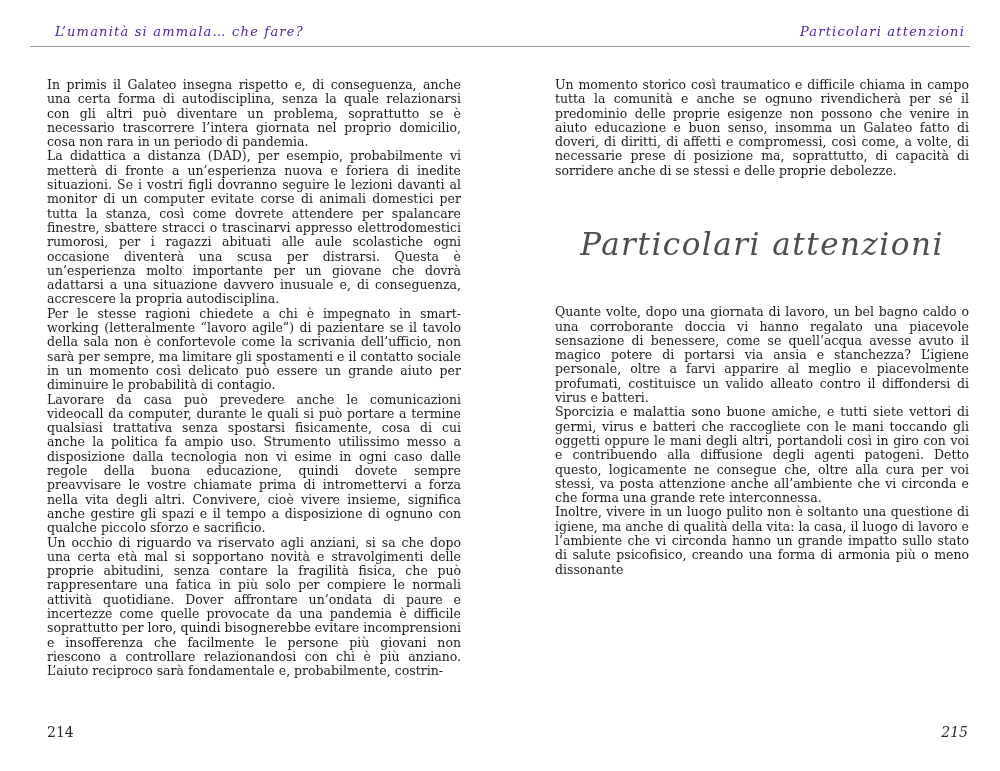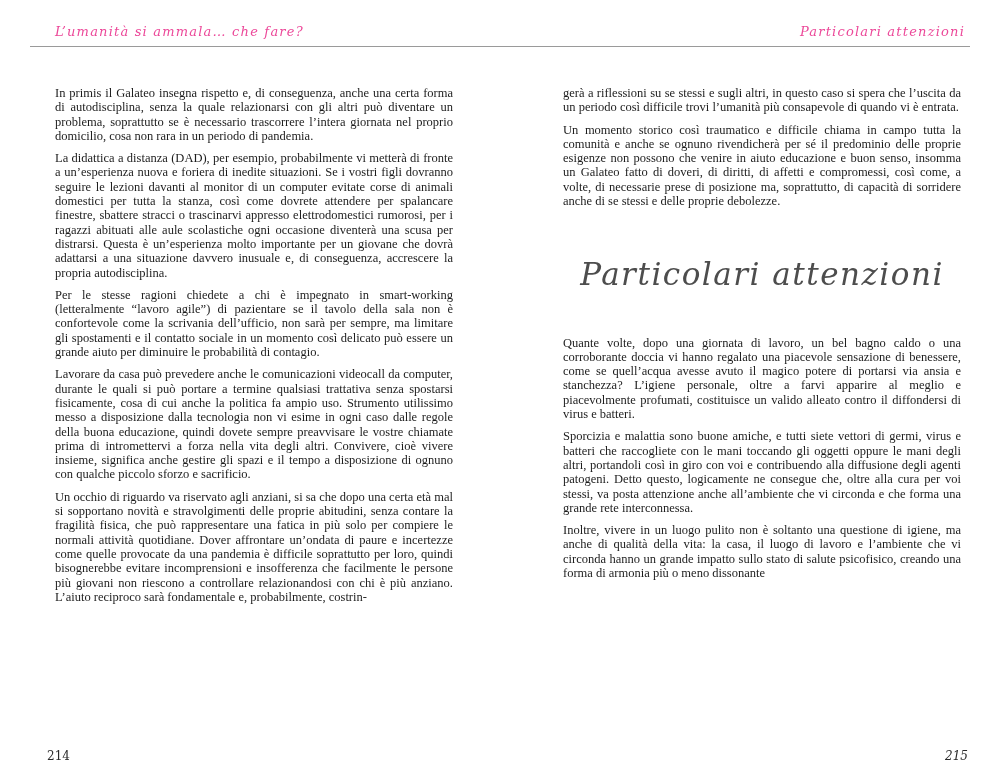--- a/index.html
+++ b/index.html
@@ -15,21 +15,21 @@
     font-family: "DejaVu Serif", "Liberation Serif", serif;
     color: #1c1c1c;
     overflow: hidden;
   }
   .running-head {
     position: absolute;
     top: 24px;
     font-style: italic;
     font-size: 13px;
     letter-spacing: 1.2px;
-    color: #ec4899;
+    color: #4c1d95;
     white-space: nowrap;
   }
   .running-head.left  { left: 55px; }
   .running-head.right { right: 35px; }
   .header-rule {
     position: absolute;
     top: 46px;
     left: 30px;
     right: 30px;
     height: 1px;
@@ -39,38 +39,37 @@
     position: absolute;
     top: 78px;
     width: 414px;
     text-align: justify;
     font-size: 12.5px;
     line-height: 14.3px;
   }
   .page-col.left  { left: 47px; }
   .page-col.right { left: 555px; }
   .page-col p {
-    margin: 8px;
+    margin: 0;
     padding: 0;
-    font-family: Liberation Serif, serif;
   }
   .section-title {
     margin: 48px 0 42px 0;
     text-align: center;
     font-style: italic;
     font-weight: normal;
     font-size: 31px;
     letter-spacing: 1.5px;
     color: #4d4d4d;
     line-height: 1.2;
   }
   .page-number {
     position: absolute;
-    top: 749px;
-    font-size: 12px;
+    top: 724px;
+    font-size: 14px;
     color: #2a2a2a;
   }
   .page-number.left  { left: 47px; }
   .page-number.right { right: 32px; font-style: italic; }
 </style>
 </head>
 <body>
 
 <div class="spread">
 
@@ -82,21 +81,20 @@
 
   <div class="page-col left">
     <p>In primis il Galateo insegna rispetto e, di conseguenza, anche una certa forma di autodisciplina, senza la quale relazionarsi con gli altri può diventare un problema, soprattutto se è necessario trascorrere l’intera giornata nel proprio domicilio, cosa non rara in un periodo di pandemia.</p>
     <p>La didattica a distanza (DAD), per esempio, probabilmente vi metterà di fronte a un’esperienza nuova e foriera di inedite situazioni. Se i vostri figli dovranno seguire le lezioni davanti al monitor di un computer evitate corse di animali domestici per tutta la stanza, così come dovrete attendere per spalancare finestre, sbattere stracci o trascinarvi appresso elettrodomestici rumorosi, per i ragazzi abituati alle aule scolastiche ogni occasione diventerà una scusa per distrarsi. Questa è un’esperienza molto importante per un giovane che dovrà adattarsi a una situazione davvero inusuale e, di conseguenza, accrescere la propria autodisciplina.</p>
     <p>Per le stesse ragioni chiedete a chi è impegnato in smart-working (letteralmente “lavoro agile”) di pazientare se il tavolo della sala non è confortevole come la scrivania dell’ufficio, non sarà per sempre, ma limitare gli spostamenti e il contatto sociale in un momento così delicato può essere un grande aiuto per diminuire le probabilità di contagio.</p>
     <p>Lavorare da casa può prevedere anche le comunicazioni videocall da computer, durante le quali si può portare a termine qualsiasi trattativa senza spostarsi fisicamente, cosa di cui anche la politica fa ampio uso. Strumento utilissimo messo a disposizione dalla tecnologia non vi esime in ogni caso dalle regole della buona educazione, quindi dovete sempre preavvisare le vostre chiamate prima di intromettervi a forza nella vita degli altri. Convivere, cioè vivere insieme, significa anche gestire gli spazi e il tempo a disposizione di ognuno con qualche piccolo sforzo e sacrificio.</p>
     <p>Un occhio di riguardo va riservato agli anziani, si sa che dopo una certa età mal si sopportano novità e stravolgimenti delle proprie abitudini, senza contare la fragilità fisica, che può rappresentare una fatica in più solo per compiere le normali attività quotidiane. Dover affrontare un’ondata di paure e incertezze come quelle provocate da una pandemia è difficile soprattutto per loro, quindi bisognerebbe evitare incomprensioni e insofferenza che facilmente le persone più giovani non riescono a controllare relazionandosi con chi è più anziano. L’aiuto reciproco sarà fondamentale e, probabilmente, costrin-</p>
   </div>
 
   <div class="page-col right">
-    <p>gerà a riflessioni su se stessi e sugli altri, in questo caso si spera che l’uscita da un periodo così difficile trovi l’umanità più consapevole di quando vi è entrata.</p>
     <p>Un momento storico così traumatico e difficile chiama in campo tutta la comunità e anche se ognuno rivendicherà per sé il predominio delle proprie esigenze non possono che venire in aiuto educazione e buon senso, insomma un Galateo fatto di doveri, di diritti, di affetti e compromessi, così come, a volte, di necessarie prese di posizione ma, soprattutto, di capacità di sorridere anche di se stessi e delle proprie debolezze.</p>
 
     <h2 class="section-title">Particolari attenzioni</h2>
 
     <p>Quante volte, dopo una giornata di lavoro, un bel bagno caldo o una corroborante doccia vi hanno regalato una piacevole sensazione di benessere, come se quell’acqua avesse avuto il magico potere di portarsi via ansia e stanchezza? L’igiene personale, oltre a farvi apparire al meglio e piacevolmente profumati, costituisce un valido alleato contro il diffondersi di virus e batteri.</p>
     <p>Sporcizia e malattia sono buone amiche, e tutti siete vettori di germi, virus e batteri che raccogliete con le mani toccando gli oggetti oppure le mani degli altri, portandoli così in giro con voi e contribuendo alla diffusione degli agenti patogeni. Detto questo, logicamente ne consegue che, oltre alla cura per voi stessi, va posta attenzione anche all’ambiente che vi circonda e che forma una grande rete interconnessa.</p>
     <p>Inoltre, vivere in un luogo pulito non è soltanto una questione di igiene, ma anche di qualità della vita: la casa, il luogo di lavoro e l’ambiente che vi circonda hanno un grande impatto sullo stato di salute psicofisico, creando una forma di armonia più o meno dissonante</p>
   </div>
 
   <div class="page-number left">214</div>

